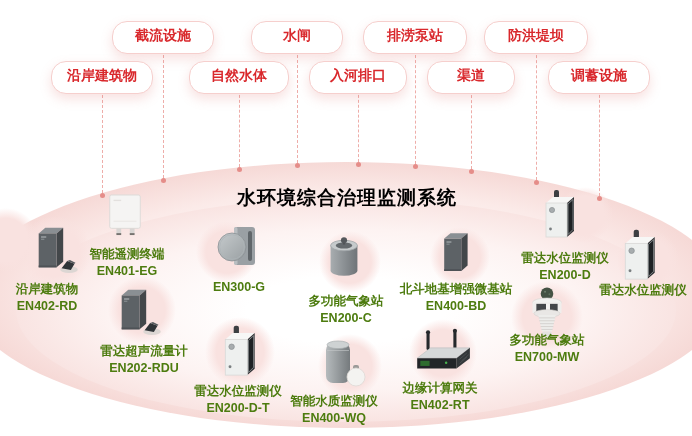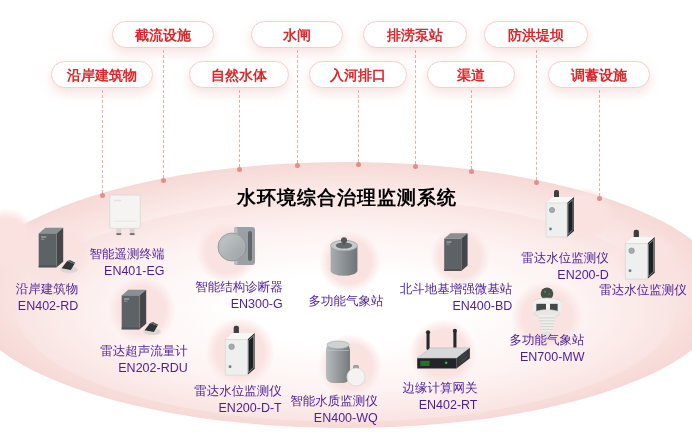--- a/index.html
+++ b/index.html
@@ -15,31 +15,31 @@
   
   .blob { position:absolute; transform:translate(-50%,-50%); border-radius:50%;
           background:radial-gradient(closest-side,#f9e2e0 68%,rgba(249,226,224,0) 100%); }
 
   
   .dash { position:absolute; width:0; border-left:1px dashed #eeada9; }
   .dash::after { content:""; position:absolute; left:-3px; bottom:-5px; width:5px; height:5px;
                  border-radius:50%; background:#e58d89; }
 
   
-  .pill { position:absolute; transform:translateX(-50%); box-sizing:border-box; height:27px; line-height:26px;
+  .pill { position:absolute; transform:translateX(-50%); box-sizing:border-box; height:33px; line-height:26px;
           background:#ffffff; border:1px solid #f6cfcd; border-radius:15px; color:#d9282c;
           font-size:14px; font-weight:bold; text-align:center; white-space:nowrap; padding:0;
           box-shadow:0 5px 12px rgba(225,120,115,0.22); }
 
   .title { position:absolute; left:347px; top:185px; transform:translateX(-50%); color:#000000;
            font-size:19px; font-weight:bold; letter-spacing:1px; white-space:nowrap; }
 
   .dev-icon { position:absolute; transform:translateX(-50%); }
-  .dev-label { position:absolute; transform:translateX(-50%); text-align:right; color:#4c1d95;
-               font-size:12.5px; font-weight:normal; line-height:17px; white-space:nowrap; }
+  .dev-label { position:absolute; transform:translateX(-50%); text-align:center; color:#4d7c0f;
+               font-size:12.5px; font-weight:bold; line-height:17px; white-space:nowrap; }
 </style>
 </head>
 <body>
 
 <svg width="0" height="0" style="position:absolute" aria-hidden="true">
   <defs>
     <linearGradient id="gdisc" x1="0" y1="0" x2="1" y2="1">
       <stop offset="0" stop-color="#c6cbcd"></stop>
         <stop offset="1" stop-color="#999fa2"></stop>
     </linearGradient>
@@ -220,25 +220,25 @@
   </div>
   <div class="dev-label" style="left:127px;top:246px">
     <div>智能遥测终端</div>
     <div>EN401-EG</div>
   </div>
   <div class="dev-label" style="left:144px;top:343px">
     <div>雷达超声流量计</div>
     <div>EN202-RDU</div>
   </div>
   <div class="dev-label" style="left:239px;top:279px">
-    <div>智能结构诊断器</div>
     <div>EN300-G</div>
   </div>
   <div class="dev-label" style="left:346px;top:293px">
     <div>多功能气象站</div>
+    <div>EN200-C</div>
   </div>
   <div class="dev-label" style="left:238px;top:383px">
     <div>雷达水位监测仪</div>
     <div>EN200-D-T</div>
   </div>
   <div class="dev-label" style="left:334px;top:393px">
     <div>智能水质监测仪</div>
     <div>EN400-WQ</div>
   </div>
   <div class="dev-label" style="left:456px;top:281px">

